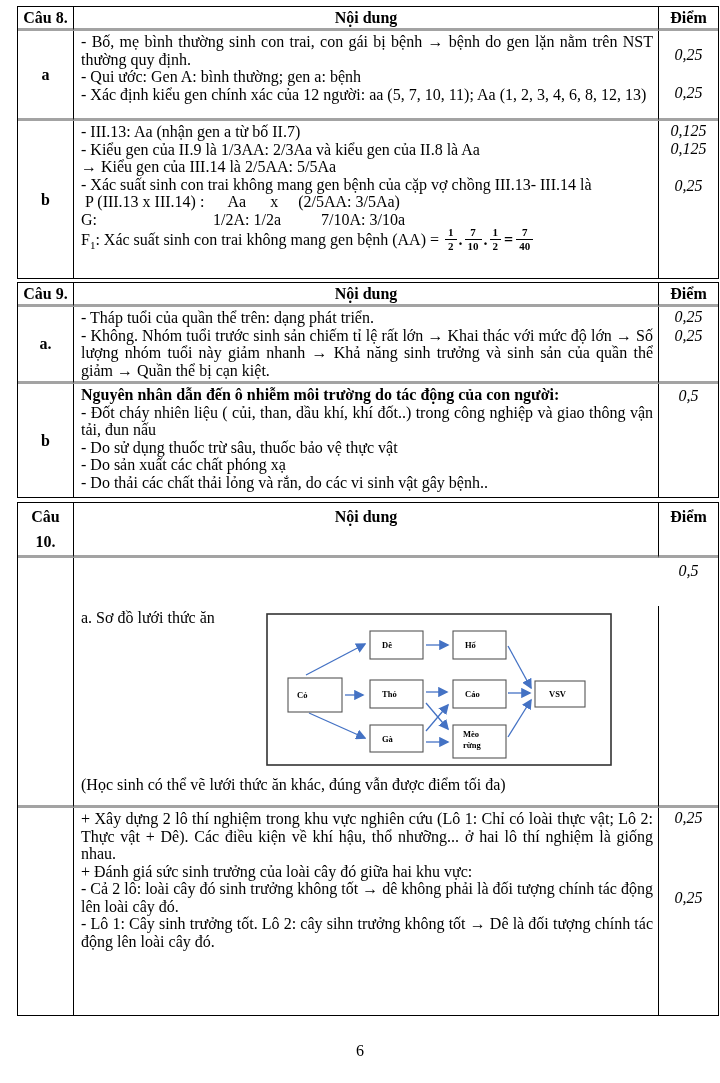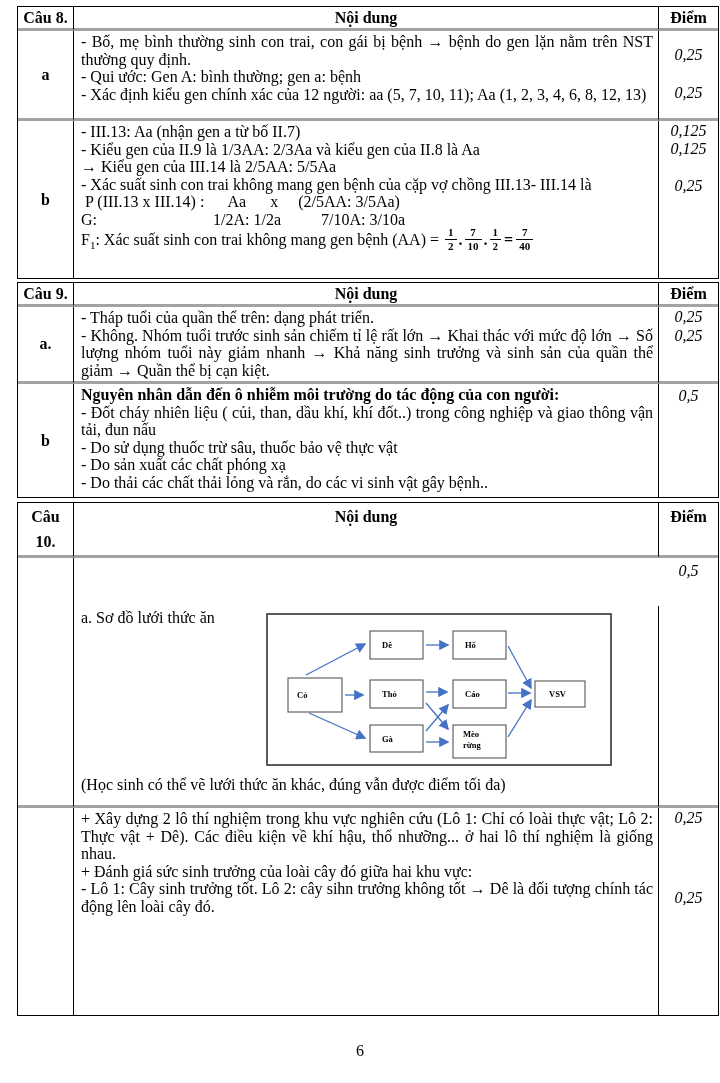--- a/index.html
+++ b/index.html
@@ -164,20 +164,21 @@
       <span class="fw-note">(Học sinh có thể vẽ lưới thức ăn khác, đúng vẫn được điểm tối đa)</span>
     </div>
     <div class="cell pts lc">
       <span class="pt" style="top:5px">0,5</span>
     </div>
 
     <div class="cell lblcell lr"></div>
     <div class="cell content lr" style="min-height:207px">
       <p>+ Xây dựng 2 lô thí nghiệm trong khu vực nghiên cứu (Lô 1: Chỉ có loài thực vật; Lô 2: Thực vật + Dê). Các điều kiện về khí hậu, thổ nhưỡng... ở hai lô thí nghiệm là giống nhau.</p>
       <p>+ Đánh giá sức sinh trưởng của loài cây đó giữa hai khu vực:</p>
+      <p>- Cả 2 lô: loài cây đó sinh trưởng không tốt → dê không phải là đối tượng chính tác động lên loài cây đó.</p>
       <p>- Lô 1: Cây sinh trưởng tốt. Lô 2: cây sihn trưởng không tốt → Dê là đối tượng chính tác động lên loài cây đó.</p>
     </div>
     <div class="cell pts lc lr">
       <span class="pt" style="top:2px">0,25</span>
       <span class="pt" style="top:82px">0,25</span>
     </div>
   </div>
 
 </div>
 

